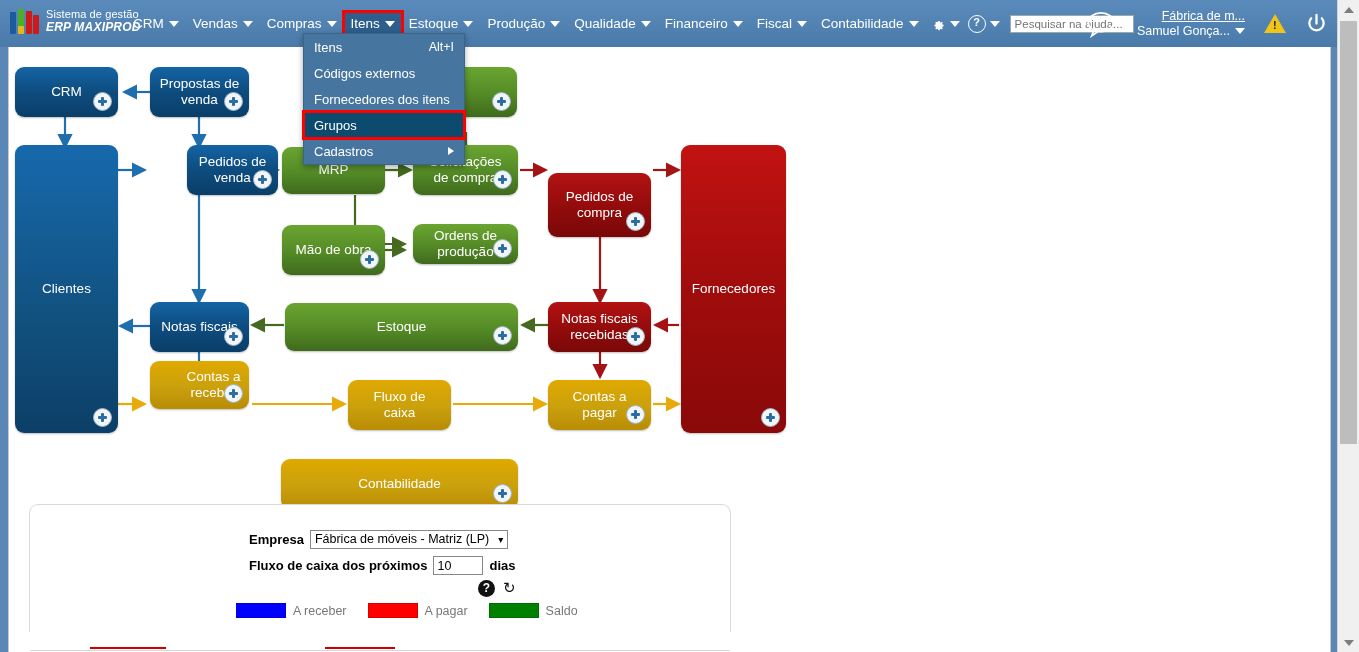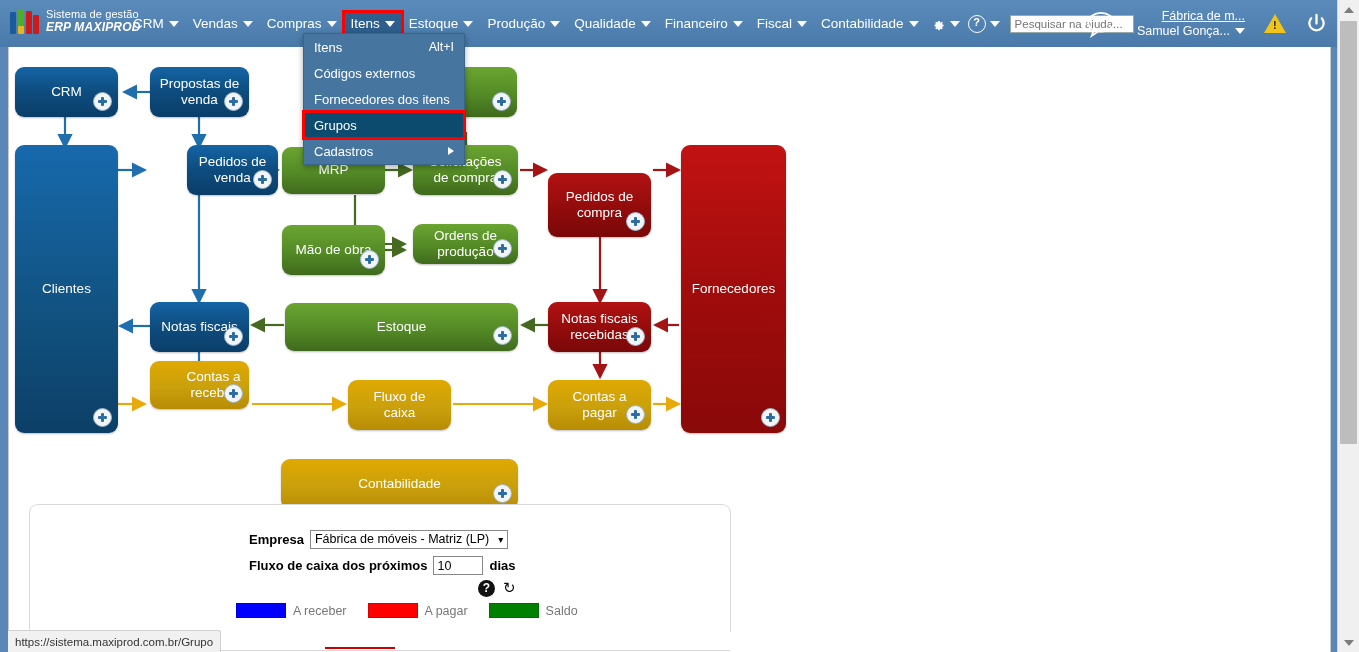--- a/index.html
+++ b/index.html
@@ -392,17 +392,14 @@
   <div class="scrollbar">
     <div class="sb-arrow up">
         <span class="tri"></span>
       </div>
     <div class="sb-thumb"></div>
     <div class="sb-arrow down sb-down">
         <span class="tri"></span>
       </div>
   </div>
 
-  <div class="statusurl">
-    <span>https://sistema.maxiprod.com.br/Grupo</span>
-  </div>
 
 </div>
 
 </body></html>

